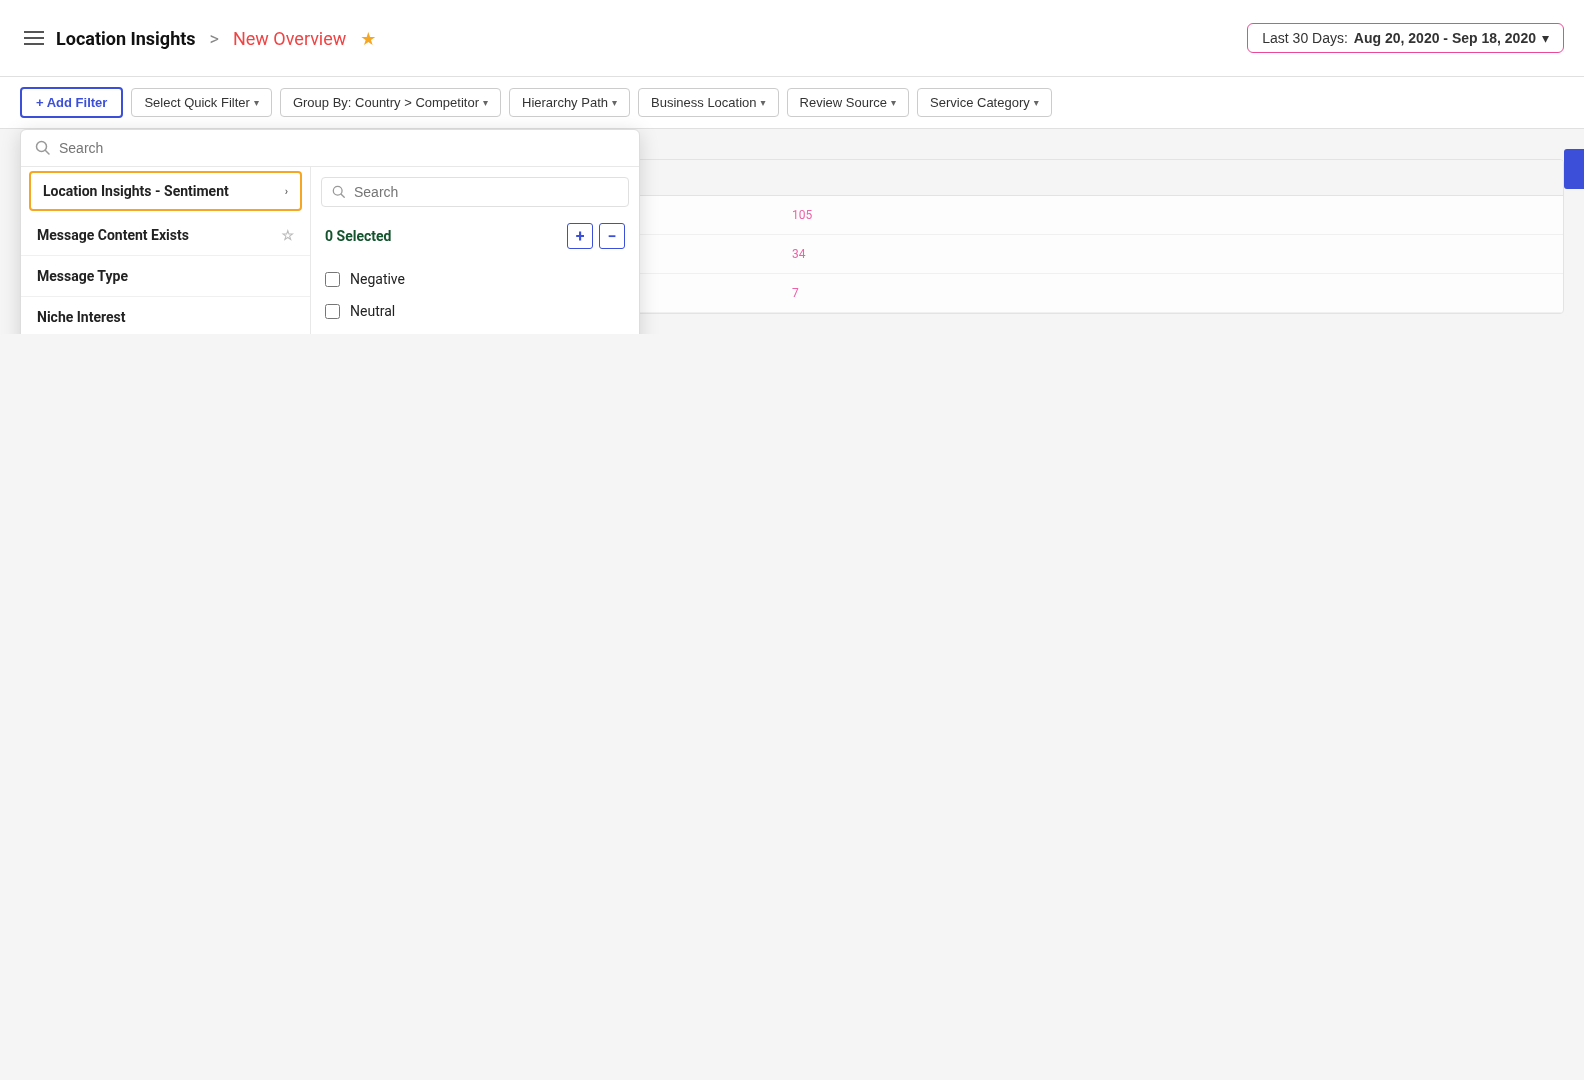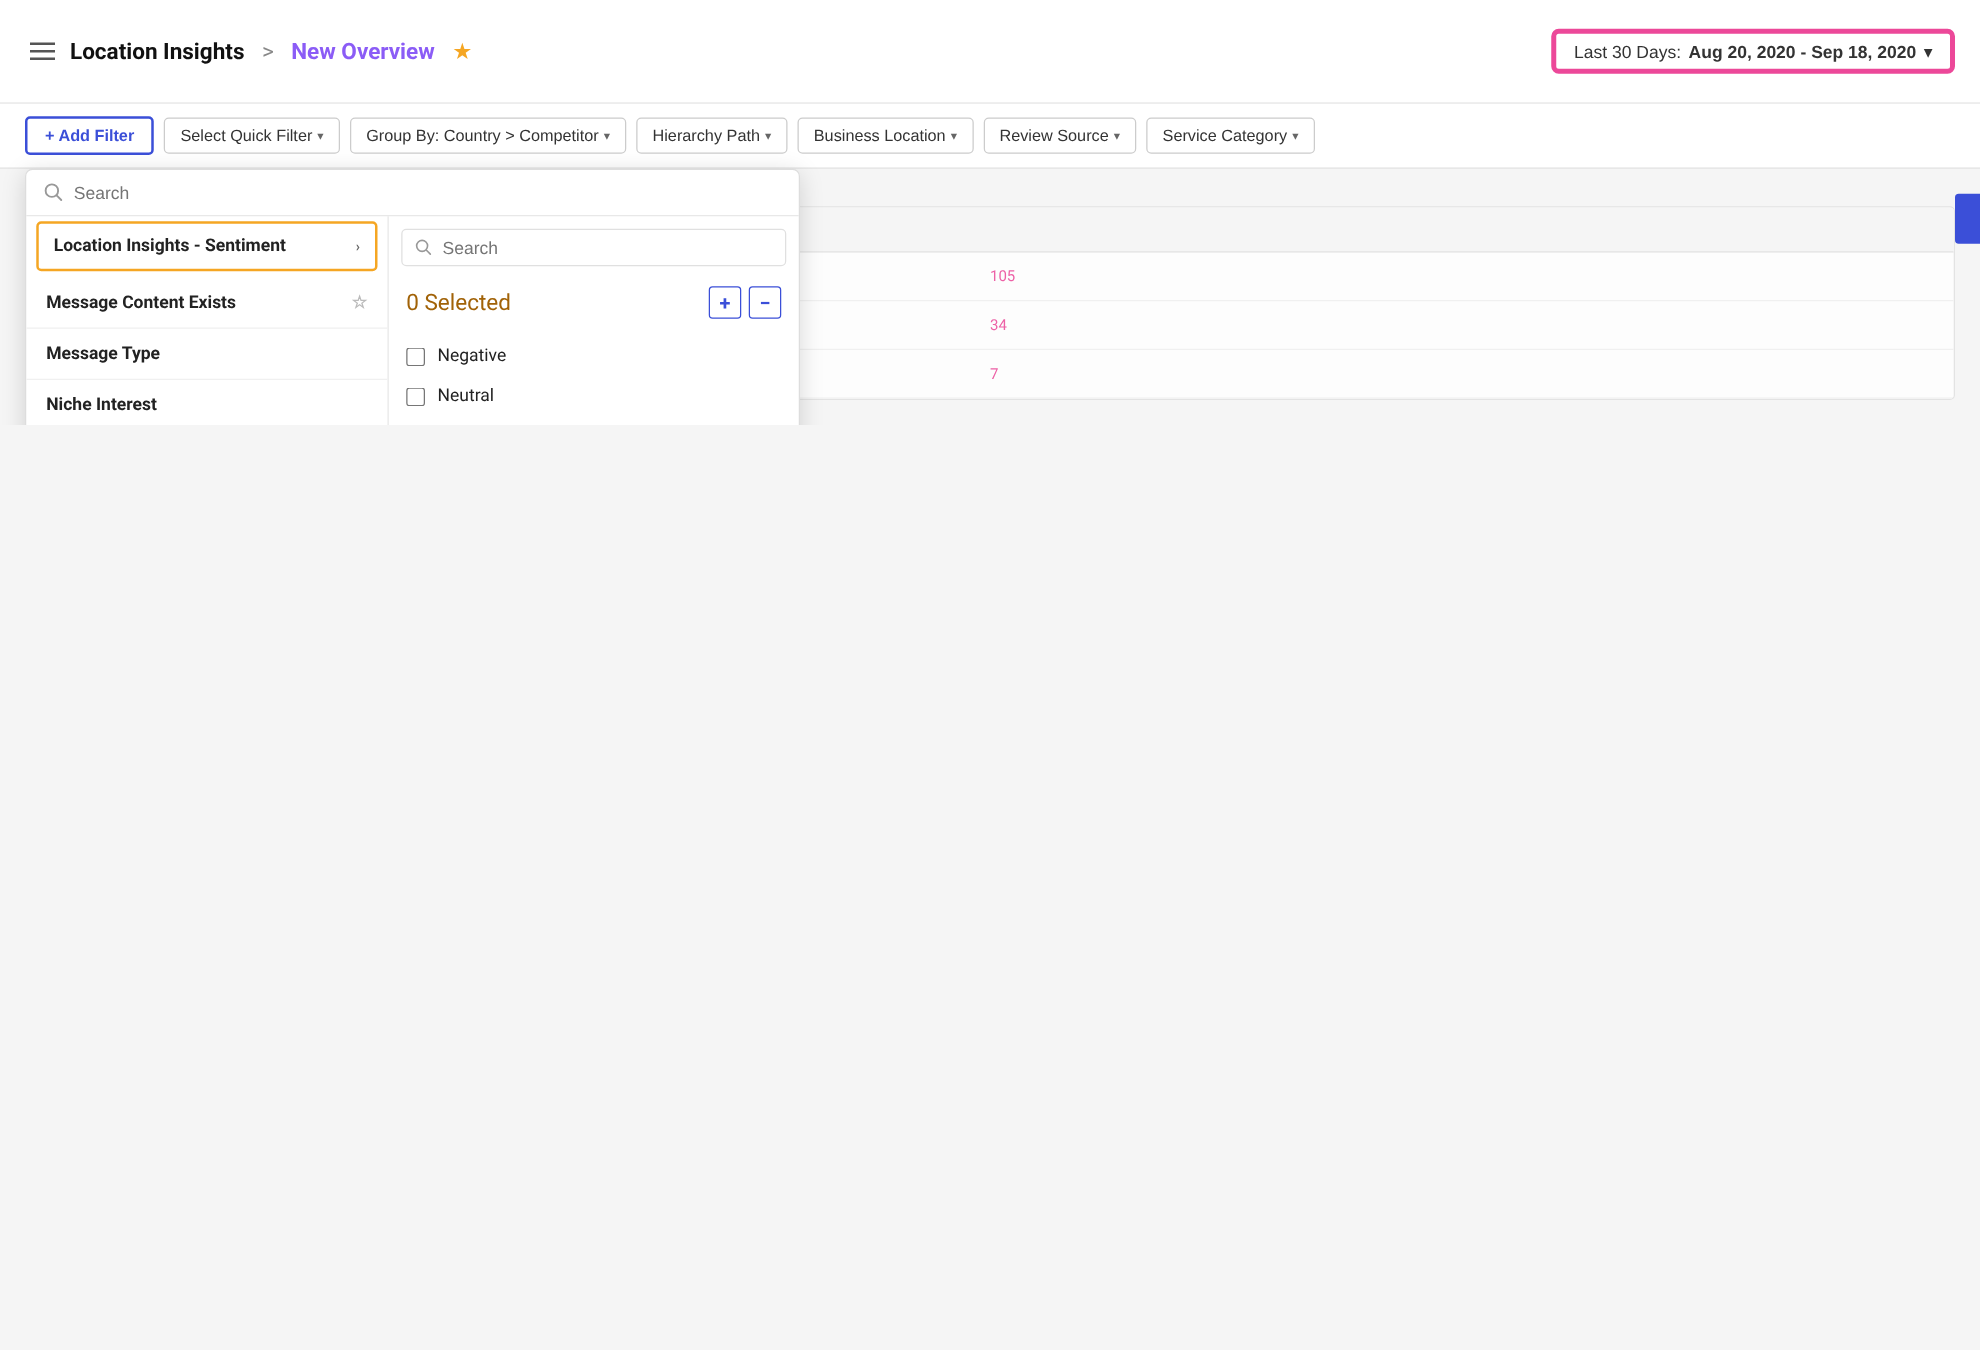--- a/index.html
+++ b/index.html
@@ -33,30 +33,30 @@
       font-weight: 700;
       color: #111;
     }
     .header-sep {
       font-size: 18px;
       color: #888;
       margin: 0 6px;
     }
     .header-sub {
       font-size: 18px;
-      font-weight: 700;
-      color: #8b5cf6;
+      font-weight: 400;
+      color: #ef4444;
     }
     .star-icon {
       color: #f5a623;
       font-size: 18px;
       margin-left: 6px;
     }
     .date-range-btn {
-      border: 4px solid #ec4899;
+      border: 1px solid #ec4899;
       border-radius: 6px;
       padding: 6px 14px;
       background: #fff;
       cursor: pointer;
       font-size: 14px;
       color: #333;
       display: flex;
       align-items: center;
       gap: 6px;
     }
@@ -192,23 +192,23 @@
       background: transparent;
     }
     .selected-row {
       display: flex;
       align-items: center;
       justify-content: space-between;
       padding: 6px 4px;
       margin-bottom: 8px;
     }
     .selected-count {
-      font-size: 18px;
-      color: #a16207;
-      font-weight: 400;
+      font-size: 14px;
+      color: #14532d;
+      font-weight: 700;
     }
     .icon-btns {
       display: flex;
       gap: 6px;
     }
     .icon-btn {
       width: 26px;
       height: 26px;
       border: 1.5px solid #3b4fd8;
       border-radius: 3px;

